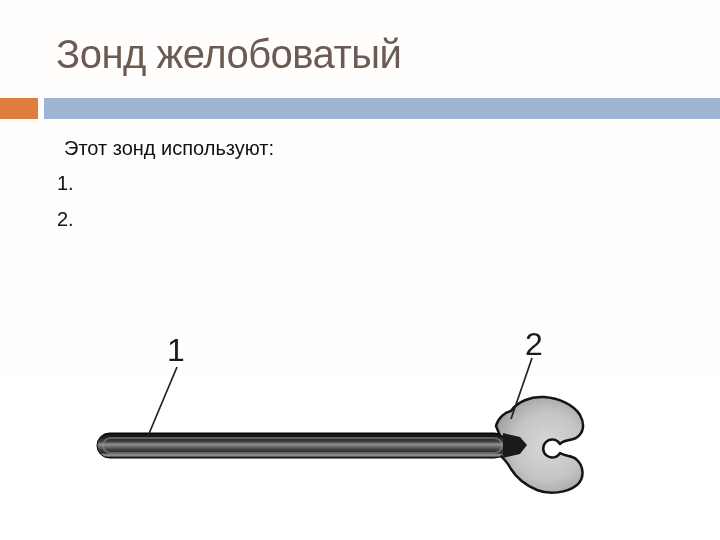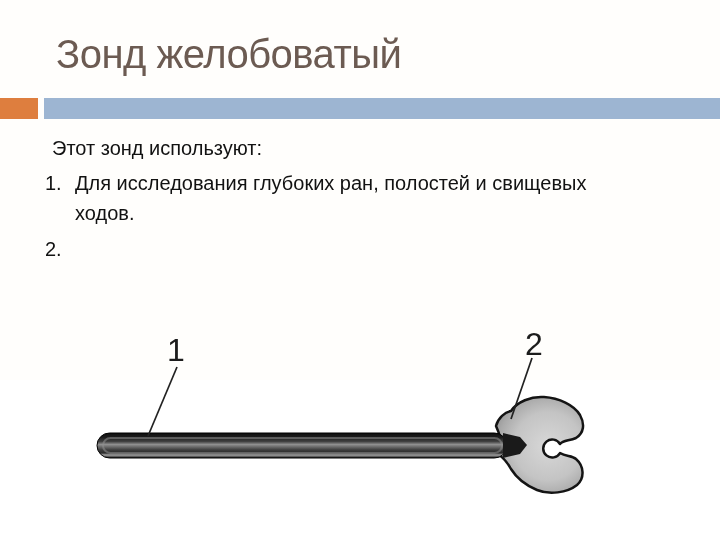--- a/index.html
+++ b/index.html
@@ -31,21 +31,21 @@
     background: #de7e3e;
   }
   .accent-bar-blue {
     position: absolute;
     left: 44px; top: 98px;
     width: 676px; height: 21px;
     background: #9db5d2;
   }
   .body-text {
     position: absolute;
-    left: 0; top: 133px;
+    left: 12px; top: 133px;
     width: 640px;
     color: #121212;
     font-size: 20px;
     line-height: 30px;
   }
   .intro-par {
     margin: 0;
     padding-left: 52px;
   }
   .list-item {
@@ -76,22 +76,20 @@
   <div class="slide-title">Зонд желобоватый</div>
 
   <div class="accent-bar-orange"></div>
   <div class="accent-bar-blue"></div>
 
   <div class="body-text">
     <p class="intro-par">Этот зонд используют:</p>
 
     <div class="list-item">
       <span class="list-num">1.</span>
-      <span class="list-txt">Для исследования глубоких ран, полостей и свищевых
-ходов.</span>
     </div>
 
     <div class="list-item second">
       <span class="list-num">2.</span>
     </div>
   </div>
 
   <svg class="figure-svg" viewBox="0 0 720 540">
     <defs>
       <linearGradient id="shaftGrad" x1="0" y1="433" x2="0" y2="458" gradientUnits="userSpaceOnUse">

